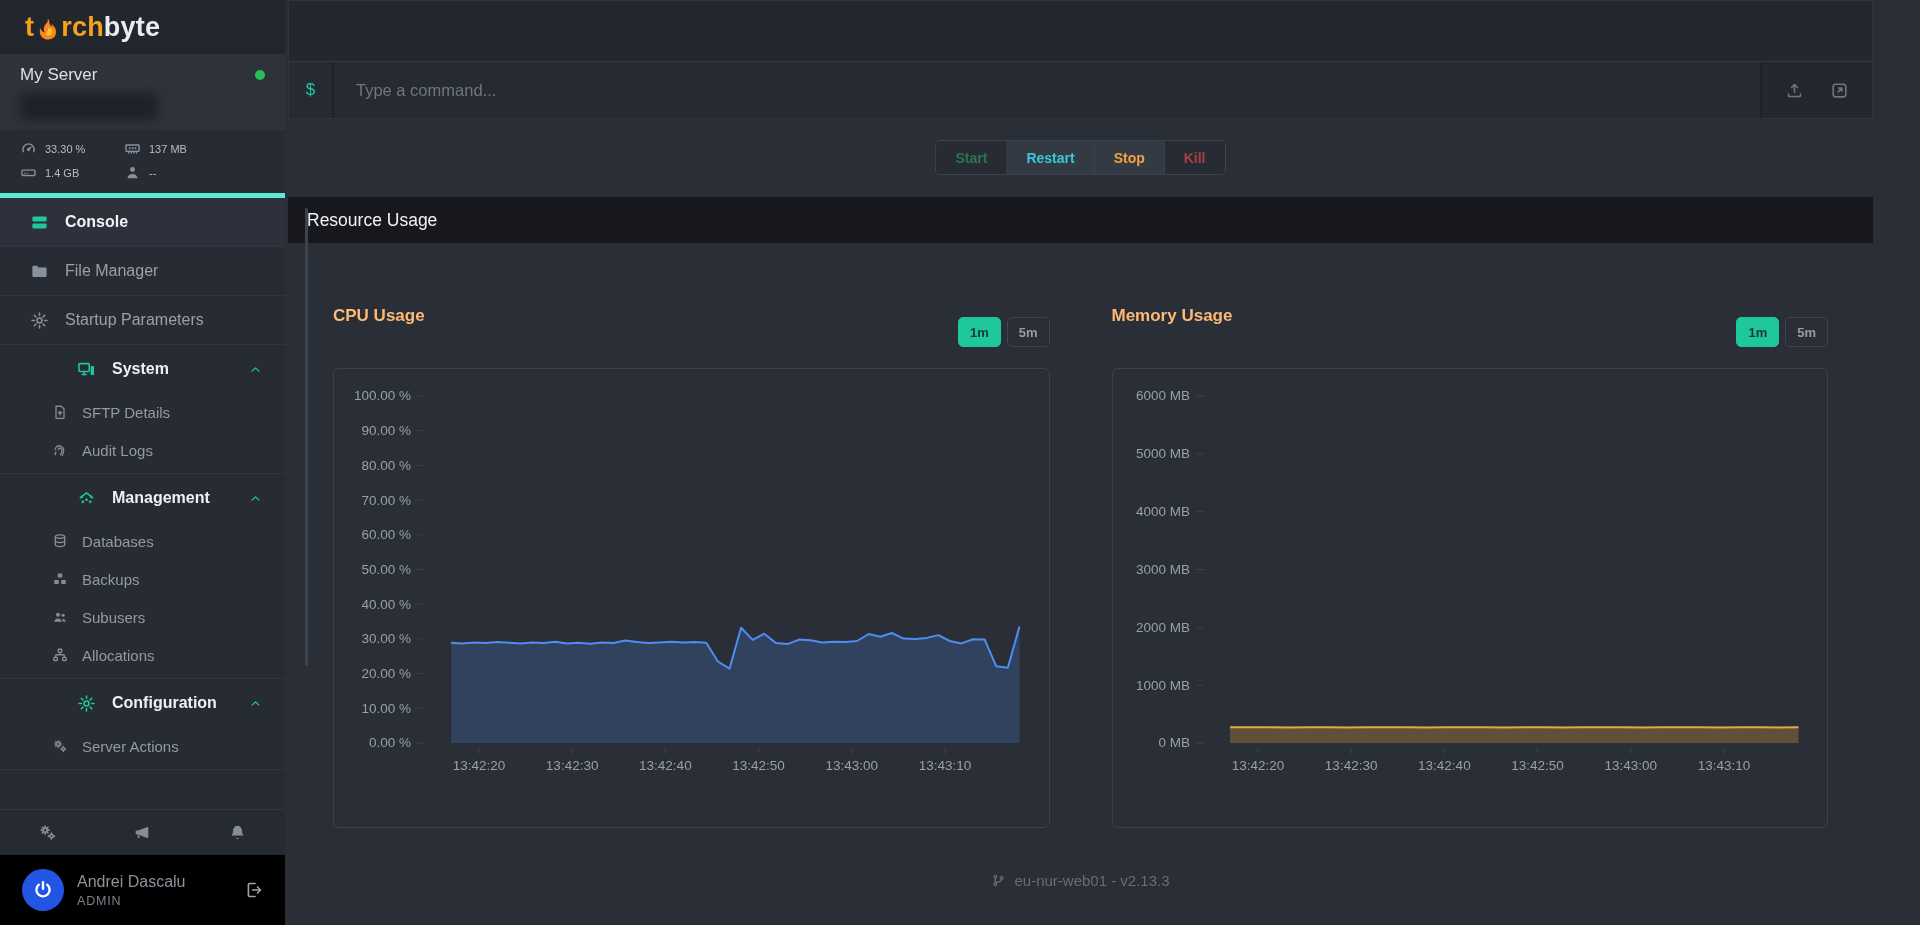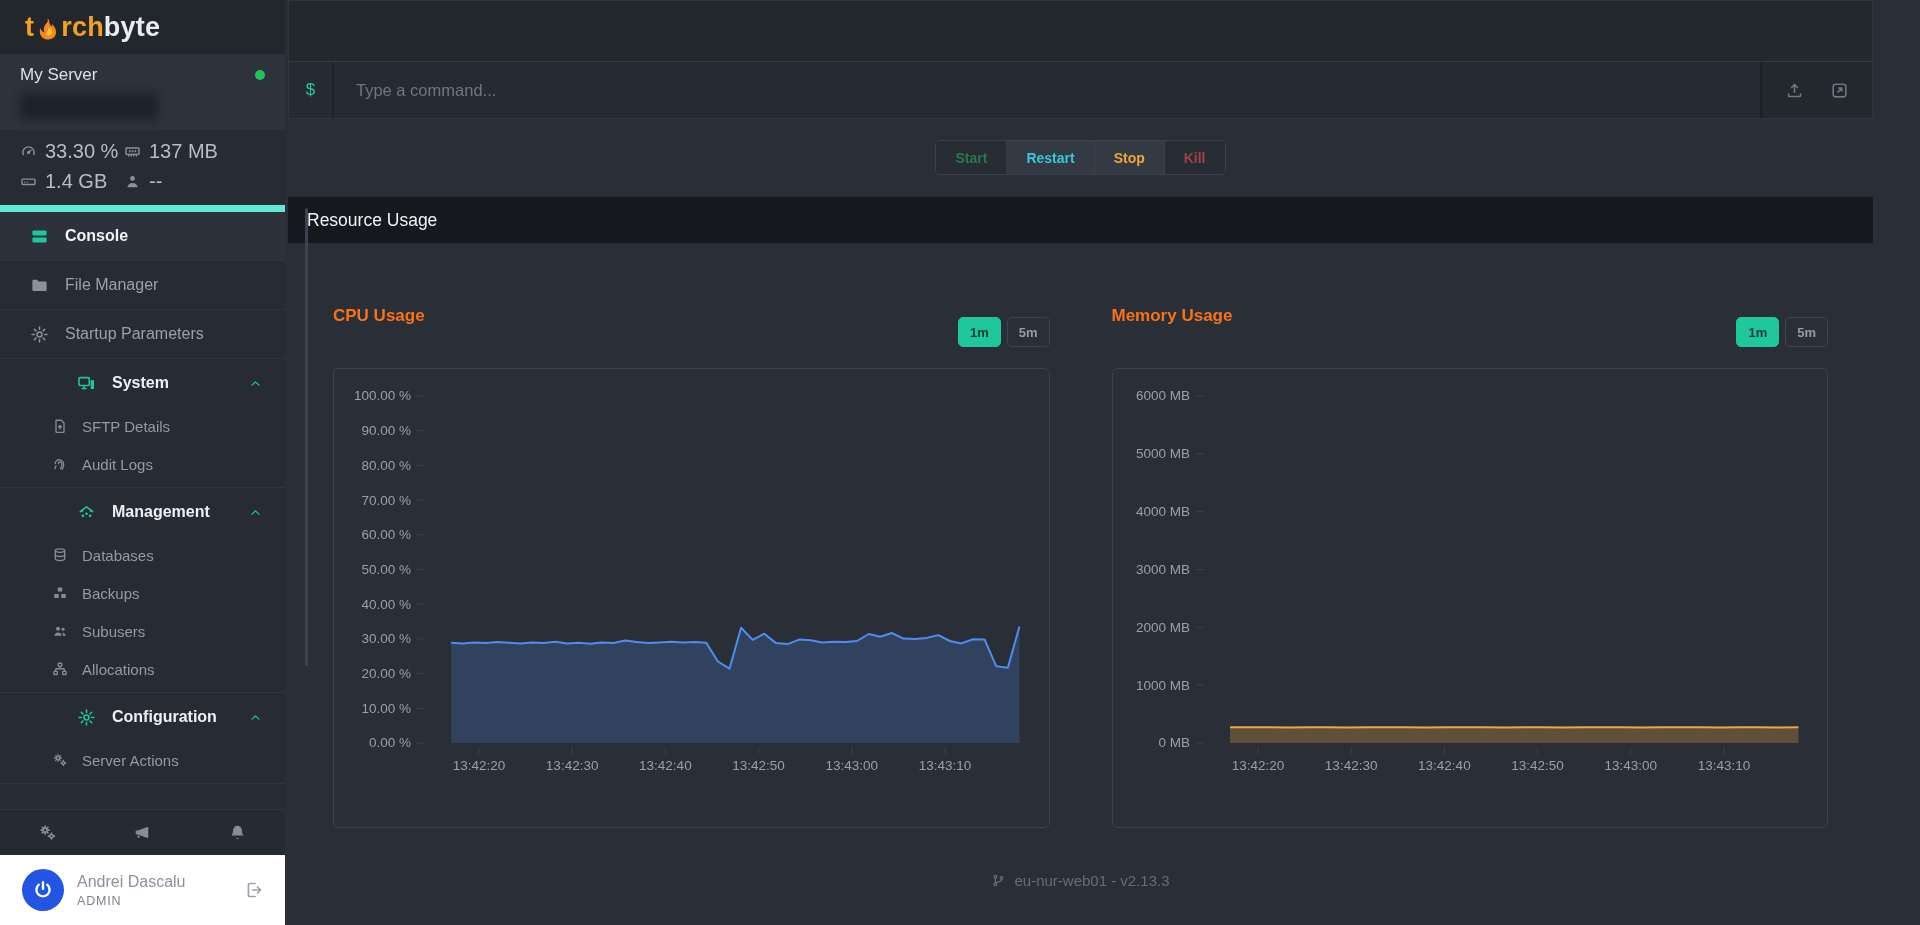--- a/index.html
+++ b/index.html
@@ -19,43 +19,43 @@
   .logo .flame{ width:25px; height:25px; margin:0 1px; position:relative; top:2px; }
 
   .server-block{ background:#2d323b; padding:11px 20px 10px; }
   .server-row{ display:flex; align-items:center; justify-content:space-between; }
   .server-name{ font-size:17px; color:#dde0e4; }
   .status-dot{ width:10px; height:10px; border-radius:50%; background:#25c05a; }
   .server-id-blur{ margin-top:8px; width:138px; height:27px; border-radius:5px;
                    background:#1b2028; filter:blur(5px); opacity:.85; }
 
   .stats{ padding:10px 20px 12px; display:grid; grid-template-columns:104px 1fr; row-gap:7px;
-          font-size:20px; color:#b7bdc5; }
+          font-size:11px; color:#b7bdc5; }
   .stat{ display:flex; align-items:center; gap:8px; }
   .stat .icon{ width:17px; height:17px; color:#8a919c; }
 
-  .nav{ flex:1; overflow:hidden; border-top:7px solid #5eead4; }
+  .nav{ flex:1; overflow:hidden; border-top:5px solid #5eead4; }
   .nav-group{ border-bottom:1px solid #30353e; }
   .nav-group.has-children{ padding-bottom:4px; }
   .nav-item{ height:48px; display:flex; align-items:center; padding:0 22px 0 30px; gap:16px;
              color:#9aa1ab; font-size:16px; cursor:pointer; }
   .nav-item .icon{ width:19px; height:19px; color:#8a919c; }
   .nav-item.active{ background:#2c313c; color:#f2f3f5; font-weight:bold; }
   .nav-item.active .icon{ color:#1fc79c; }
   .nav-item.section{ color:#eef0f3; font-weight:bold;margin-left:47px; }
   .nav-item.section .icon{ color:#1fc79c; }
   .nav-item .chevron{ margin-left:auto; width:15px; height:15px; color:#1fc79c; }
   .nav-sub{ height:38px; display:flex; align-items:center; padding-left:52px; gap:14px;
             color:#939aa4; font-size:15px; cursor:pointer; }
   .nav-sub .icon{ width:16px; height:16px; color:#858c96; }
 
   .sidebar-bottombar{ height:46px; background:#262b33; border-top:1px solid #30353e;
                       display:flex; align-items:center; justify-content:space-between; padding:0 38px; }
   .sidebar-bottombar .icon{ width:19px; height:19px; color:#868d98; cursor:pointer; }
-  .user-bar{ height:70px; display:flex; align-items:center; gap:13px; padding:0 22px; background:#ffffff; }
+  .user-bar{ height:70px; display:flex; align-items:center; gap:13px; padding:0 22px; background:#000000; }
   .avatar{ width:42px; height:42px; border-radius:50%; background:#2355e4; display:flex;
            align-items:center; justify-content:center; color:#fff; }
   .avatar .icon{ width:22px; height:22px; }
   .user-info{ display:flex; flex-direction:column; gap:3px; }
   .user-name{ font-size:16px; color:#8b929c; }
   .user-role{ font-size:12.5px; color:#7c828c; letter-spacing:.8px; }
   .logout{ margin-left:auto; width:20px; height:20px; color:#9aa1ab; cursor:pointer; }
 
   .sidebar-scrollbar{ position:absolute; left:305px; top:208px; width:3px; height:458px;
                       background:#3d434e; border-radius:2px; }
@@ -81,21 +81,21 @@
   .power-btn:last-child{ border-right:none; }
   .power-btn.enabled{ background:#333a44; }
   .power-btn.disabled{ opacity:.75; }
 
   .resource-bar{ margin-top:22px; height:46px; background:#16181d; display:flex; align-items:center;
                  padding-left:19px; font-size:17.5px; color:#f1f2f4; }
 
   .charts{ display:flex; gap:62px; padding:0 45px; margin-top:41px; }
   .chart-col{ flex:1; min-width:0; }
   .chart-header{ display:flex; align-items:center; justify-content:space-between; margin-bottom:21px; }
-  .chart-title{ font-size:17px; font-weight:bold; color:#f97316; }
+  .chart-title{ font-size:17px; font-weight:bold; color:#fdba74; }
   .range-toggle{ display:flex; gap:6px;margin-top:33px; }
   .range-btn{ height:30px; padding:0 11px; border-radius:5px; font-size:13px; font-weight:bold;
               font-family:inherit; cursor:pointer; }
   .range-btn.active{ background:#1fc79c; border:1px solid #1fc79c; color:#1d3a31; }
   .range-btn.inactive{ background:transparent; border:1px solid #3e4550; color:#969da8; }
   .chart-box{ height:460px; border:1px solid #3b424d; border-radius:6px; }
   .tick{ fill:#98a0aa; font-size:13.5px; font-family:"Liberation Sans",sans-serif; }
   .tickline{ stroke:#3a414c; stroke-width:1; }
 
   .footer{ margin-top:44px; display:flex; align-items:center; justify-content:center; gap:8px;

